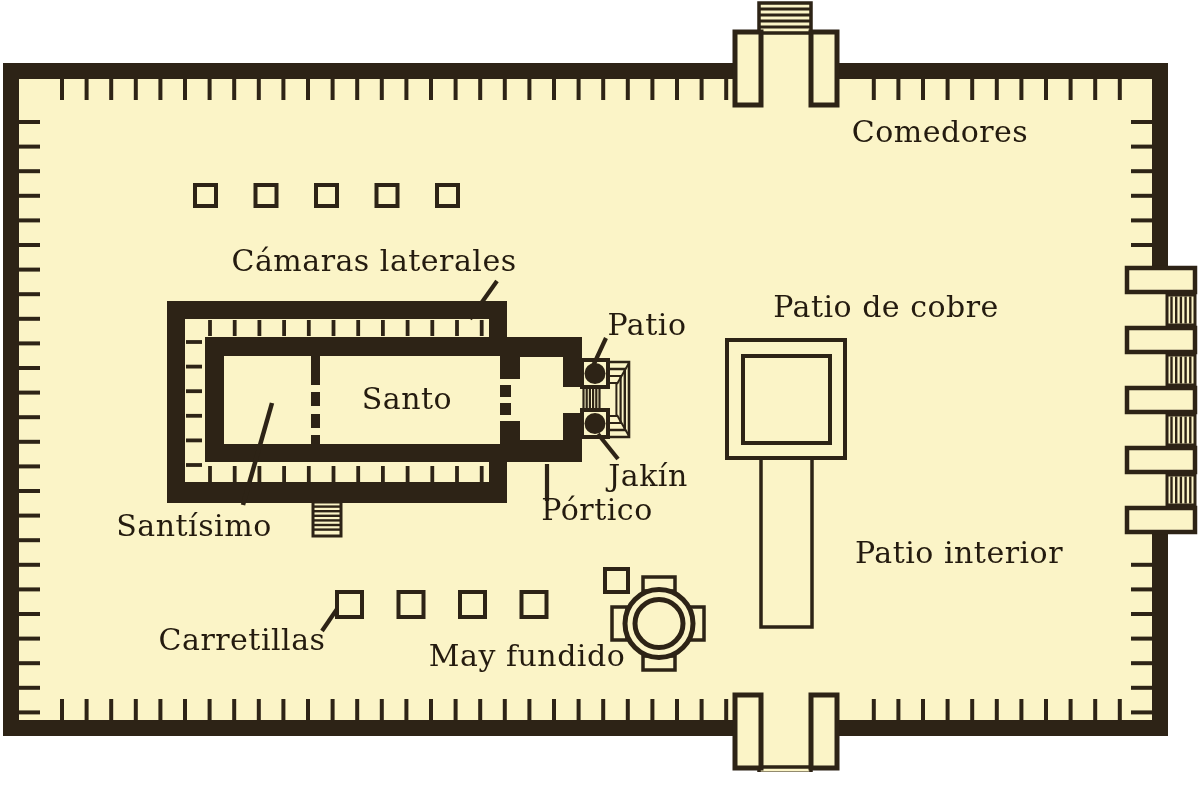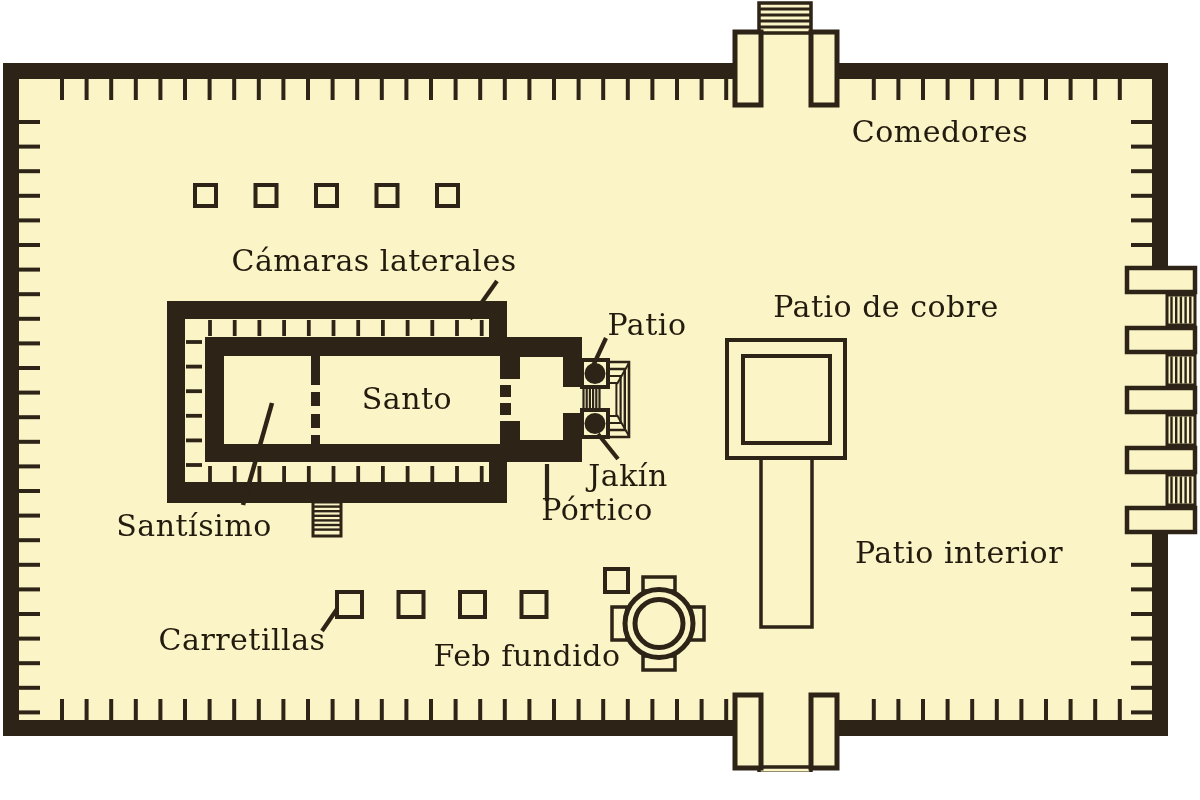--- a/index.html
+++ b/index.html
@@ -319,21 +319,21 @@
       <line x1="598" y1="434" x2="618" y2="459" class="o" stroke-width="4.2"></line>
       <line x1="547" y1="464" x2="547" y2="501" class="o" stroke-width="4.2"></line>
       <line x1="272" y1="403" x2="243" y2="505" class="o" stroke-width="4.5"></line>
       <line x1="322" y1="631" x2="337" y2="609" class="o" stroke-width="4.2"></line>
     </g>
   </svg>
 
   <div class="lbl" style="left:940px;top:132px">Comedores</div>
   <div class="lbl" style="left:374px;top:261px">Cámaras laterales</div>
   <div class="lbl" style="left:647px;top:325px">Patio</div>
-  <div class="lbl" style="left:628px;top:476px">Jakín</div>
+  <div class="lbl" style="left:648px;top:476px">Jakín</div>
   <div class="lbl" style="left:597px;top:510px">Pórtico</div>
   <div class="lbl" style="left:194px;top:526px">Santísimo</div>
   <div class="lbl" style="left:407px;top:399px">Santo</div>
   <div class="lbl" style="left:886px;top:307px">Patio de cobre</div>
   <div class="lbl" style="left:242px;top:640px">Carretillas</div>
   <div class="lbl" style="left:959px;top:553px">Patio interior</div>
-  <div class="lbl" style="left:527px;top:656px">Feb fundido</div>
+  <div class="lbl" style="left:527px;top:656px">May fundido</div>
 </div>
 
 </body></html>

